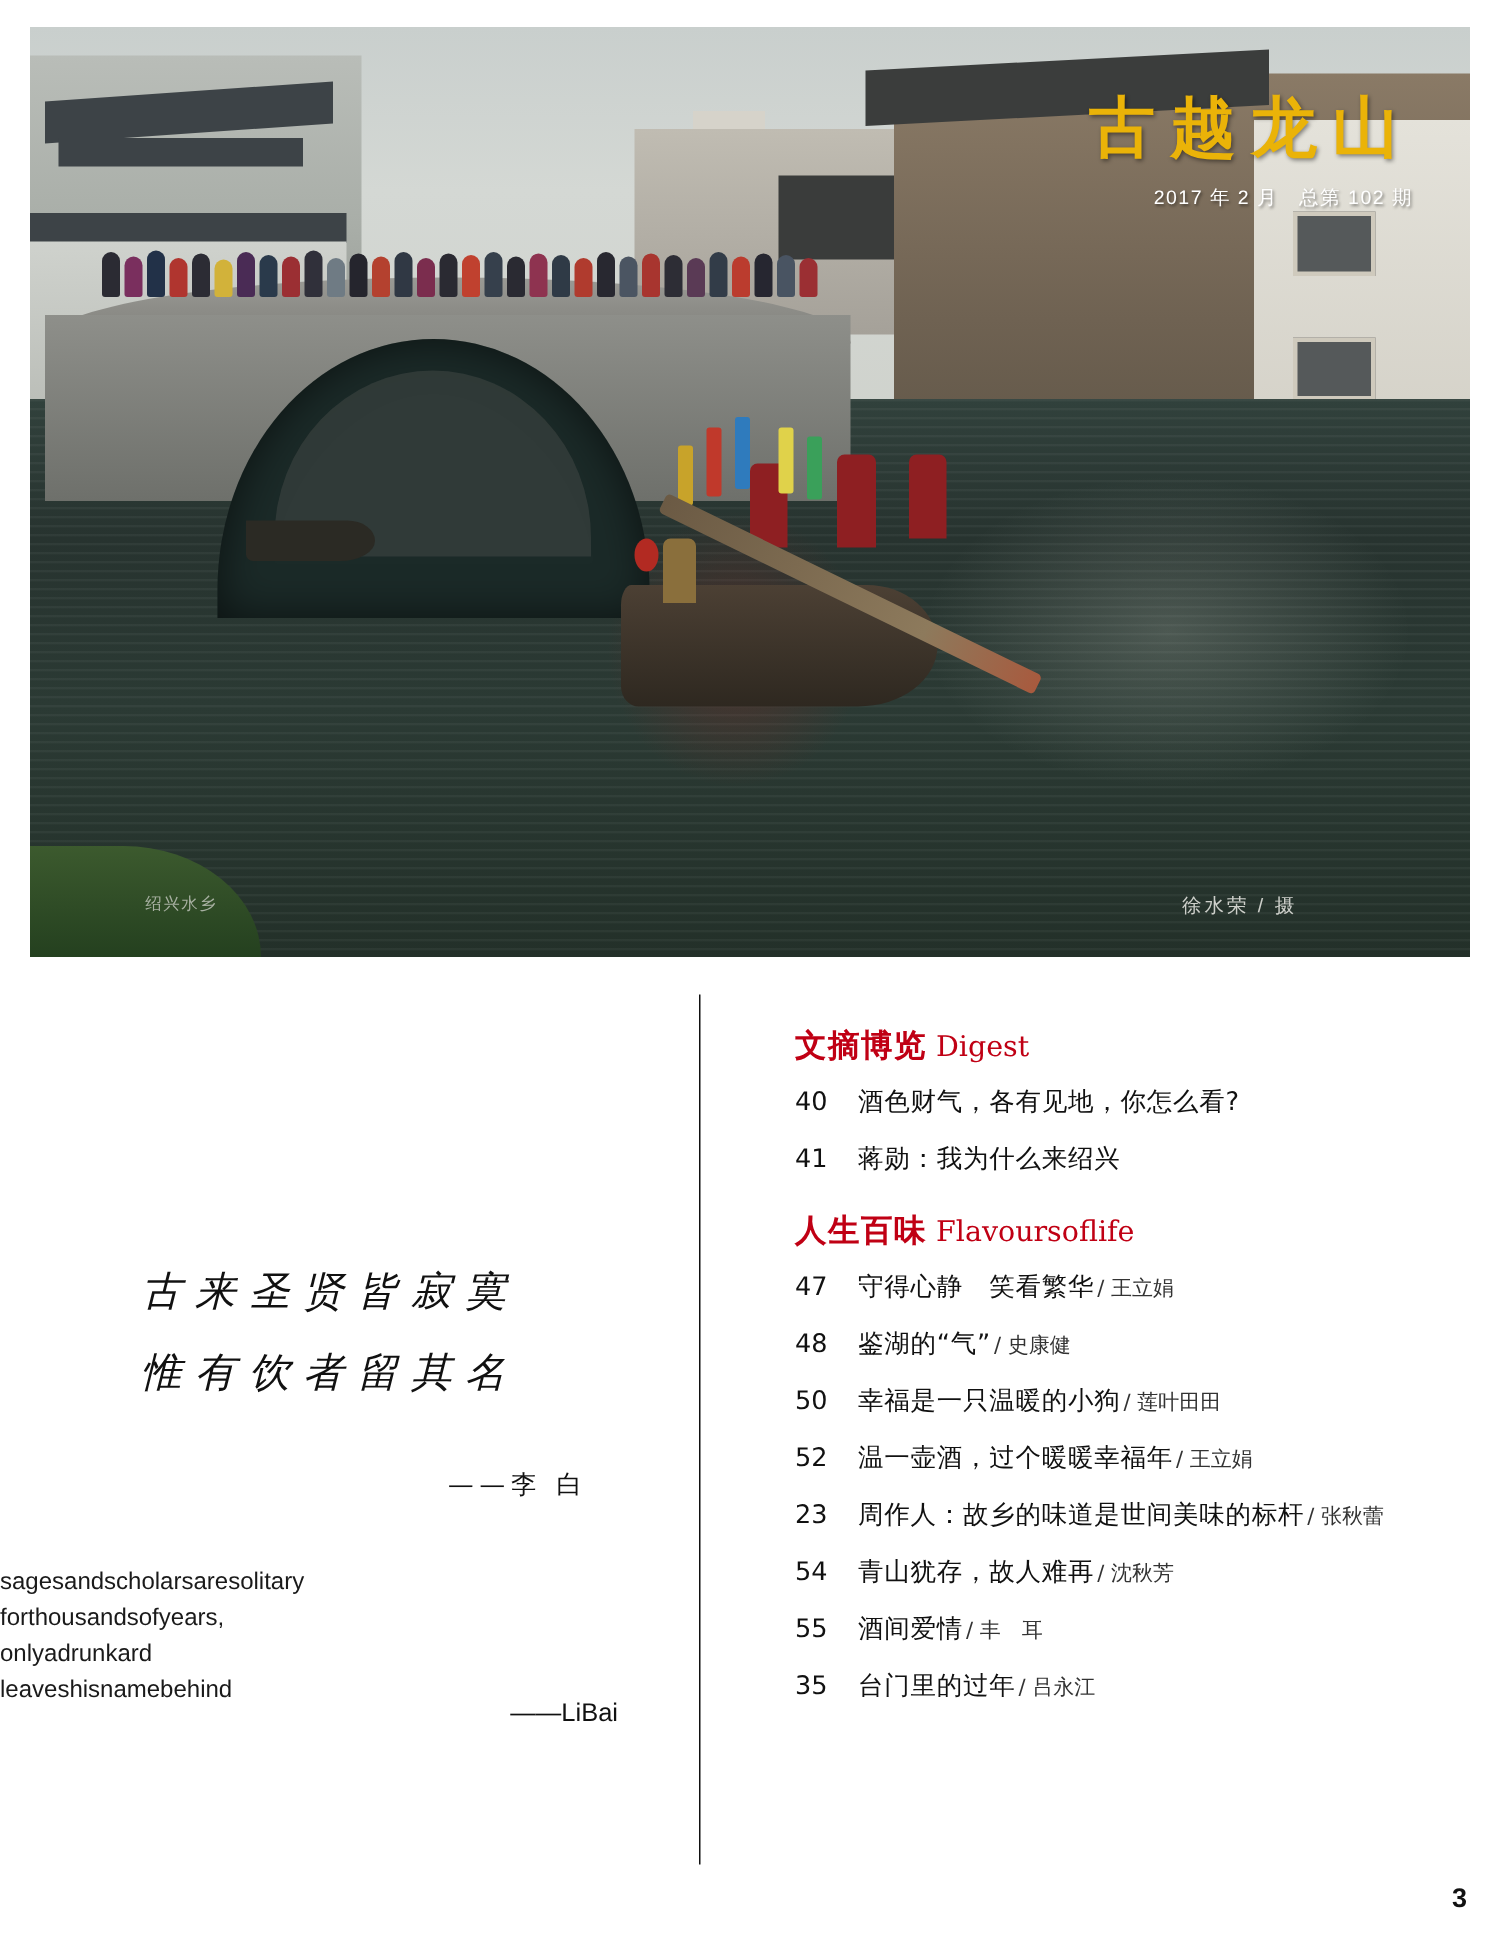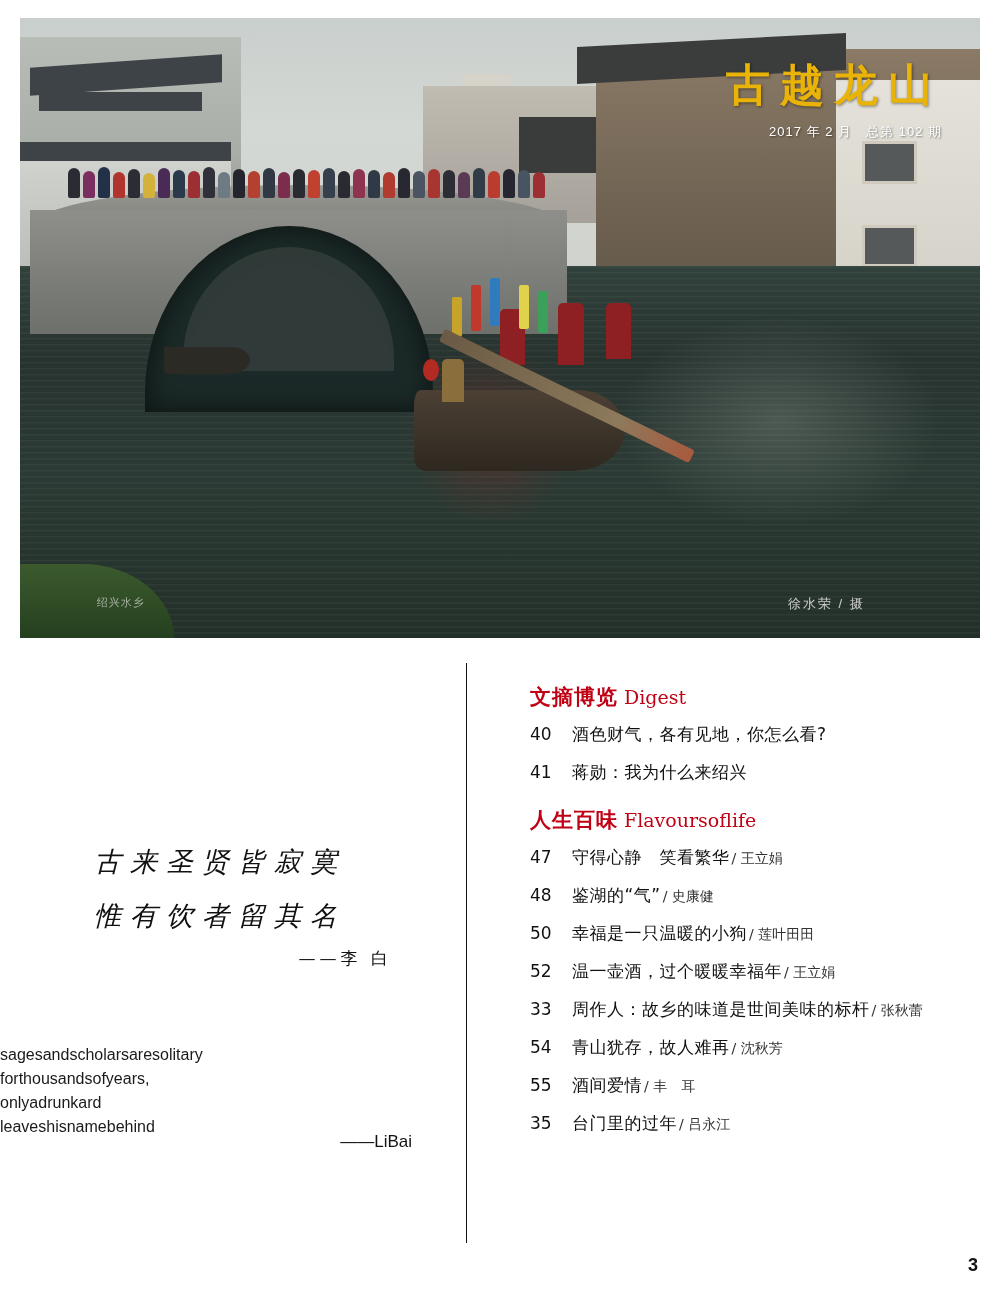--- a/index.html
+++ b/index.html
@@ -336,21 +336,21 @@
   }
   .poem-cn .line {
     font-size: 27px;
     letter-spacing: 9px;
     line-height: 54px;
     font-style: italic;
   }
   .poem-attr-cn {
     position: absolute;
     right: 68px;
-    top: 292px;
+    top: 323px;
     font-family: "DejaVu Serif", serif;
     font-size: 17px;
     letter-spacing: 4px;
     color: #111111;
   }
   .poem-en {
     position: absolute;
     left: 0;
     top: 388px;
     width: 440px;
@@ -577,21 +577,21 @@
         <span class="toc-page">50</span>
         <span class="toc-title">幸福是一只温暖的小狗</span>
         <span class="toc-author">/ 莲叶田田</span>
       </div>
       <div class="toc-row">
         <span class="toc-page">52</span>
         <span class="toc-title">温一壶酒，过个暖暖幸福年</span>
         <span class="toc-author">/ 王立娟</span>
       </div>
       <div class="toc-row">
-        <span class="toc-page">33</span>
+        <span class="toc-page">23</span>
         <span class="toc-title">周作人：故乡的味道是世间美味的标杆</span>
         <span class="toc-author">/ 张秋蕾</span>
       </div>
       <div class="toc-row">
         <span class="toc-page">54</span>
         <span class="toc-title">青山犹存，故人难再</span>
         <span class="toc-author">/ 沈秋芳</span>
       </div>
       <div class="toc-row">
         <span class="toc-page">55</span>

